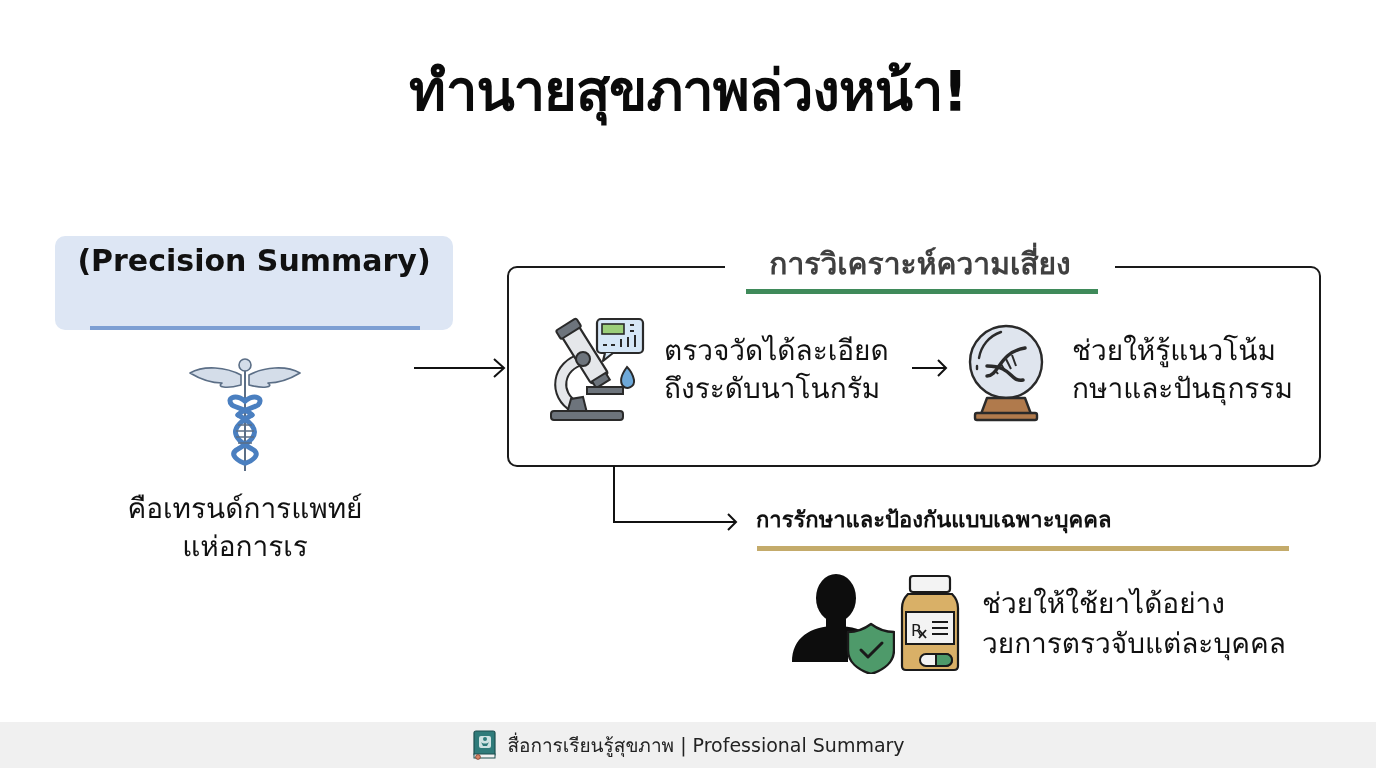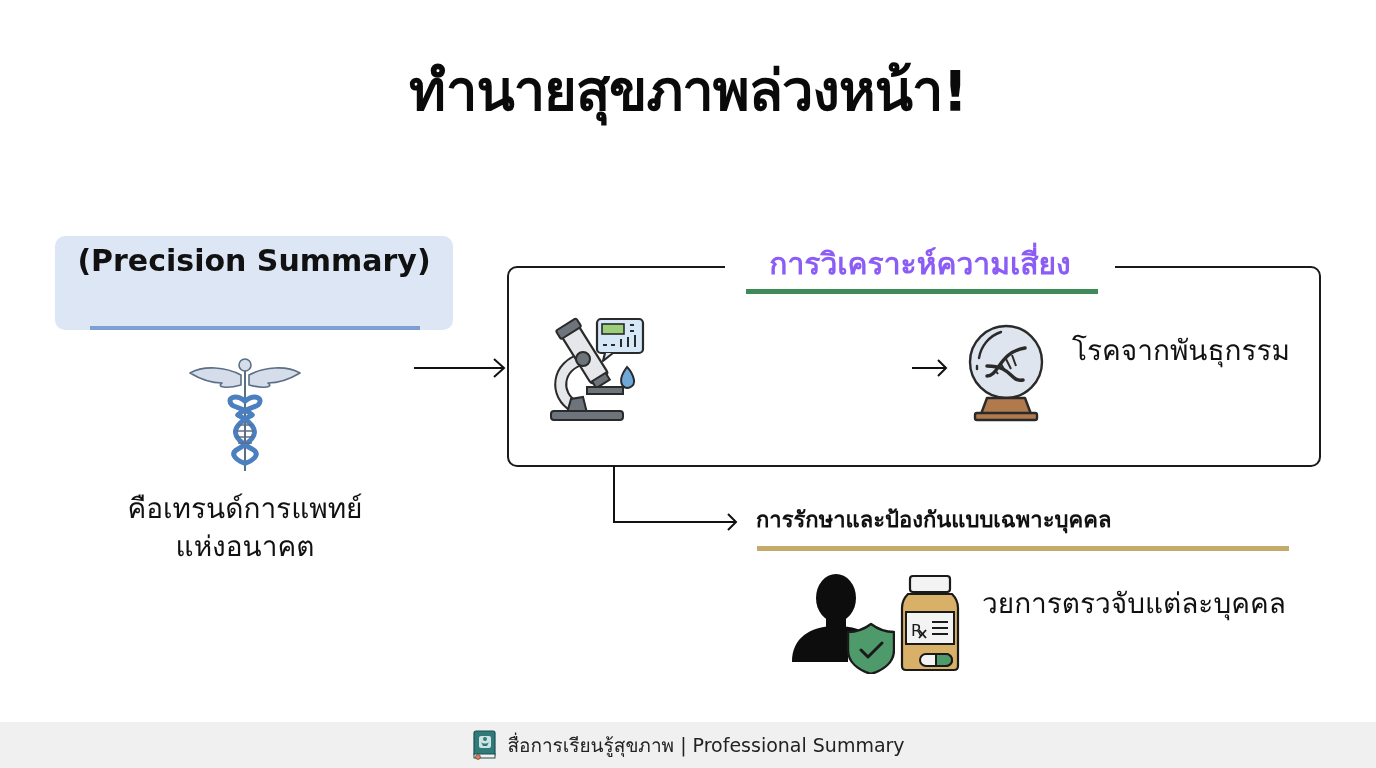--- a/index.html
+++ b/index.html
@@ -36,21 +36,21 @@
   
   .risk-box {
     position: absolute; left: 507px; top: 266px; width: 814px; height: 201px;
     border: 2px solid #1a1a1a; border-radius: 10px;
   }
   .risk-heading-wrap {
     position: absolute; left: 725px; top: 240px; width: 390px; height: 56px;
     background: #fff; text-align: center;
   }
   .risk-heading {
-    font-weight: bold; font-size: 30px; line-height: 48px; color: #8b5cf6; white-space: nowrap;
+    font-weight: bold; font-size: 30px; line-height: 48px; color: #404040; white-space: nowrap;
   }
   .risk-underline {
     position: absolute; left: 746px; top: 289px; width: 352px; height: 5px; background: #3f8a5a;
   }
   .microscope { position: absolute; left: 545px; top: 315px; width: 105px; height: 108px; }
   .risk-text-1 {
     position: absolute; left: 664px; top: 332px; font-size: 28px; line-height: 38px; color: #111; white-space: nowrap;
   }
   .arrow-inner { position: absolute; left: 910px; top: 357px; width: 40px; height: 22px; }
   .crystal-ball { position: absolute; left: 965px; top: 322px; width: 82px; height: 100px; }
@@ -115,21 +115,21 @@
   <g stroke="#5b6e86" stroke-width="1.5">
     <line x1="52" y1="72" x2="66" y2="72"></line>
     <line x1="50" y1="78" x2="68" y2="78"></line>
     <line x1="50" y1="84" x2="68" y2="84"></line>
     <line x1="52" y1="90" x2="66" y2="90"></line>
   </g>
 </svg>
 
 <div class="summary-caption">
   <div>คือเทรนด์การแพทย์</div>
-  <div>แห่งอนาคต</div>
+  <div>แห่อการเร</div>
 </div>
 
 <svg class="arrow-main" viewBox="0 0 96 24">
   <line x1="2" y1="12" x2="92" y2="12" stroke="#111" stroke-width="2"></line>
   <polyline points="82,3 92,12 82,21" fill="none" stroke="#111" stroke-width="2"></polyline>
 </svg>
 
 <div class="risk-box"></div>
 <div class="risk-heading-wrap">
   <span class="risk-heading">การวิเคราะห์ความเสี่ยง</span>
@@ -163,20 +163,22 @@
   </g>
   <circle cx="38" cy="44" r="7" fill="#6d747c" stroke="#2a2a2a" stroke-width="2"></circle>
 
   <rect x="42" y="72" width="36" height="7" fill="#6d747c" stroke="#2a2a2a" stroke-width="2"></rect>
 
   <path d="M22 98 L26 84 L38 82 L42 98 Z" fill="#6d747c" stroke="#2a2a2a" stroke-width="2"></path>
   <rect x="6" y="96" width="72" height="9" rx="3" fill="#6d747c" stroke="#2a2a2a" stroke-width="2"></rect>
 </svg>
 
 <div class="risk-text-1">
+  <div>ตรวจวัดได้ละเอียด</div>
+  <div>ถึงระดับนาโนกรัม</div>
 </div>
 
 <svg class="arrow-inner" viewBox="0 0 40 22">
   <line x1="2" y1="11" x2="36" y2="11" stroke="#111" stroke-width="2"></line>
   <polyline points="28,3 36,11 28,19" fill="none" stroke="#111" stroke-width="2"></polyline>
 </svg>
 
 <svg class="crystal-ball" viewBox="0 0 82 100">
   <circle cx="41" cy="40" r="36" fill="#dfe5ee" stroke="#2a2a2a" stroke-width="2.4"></circle>
   <path d="M14 36 C16 24 24 14 36 10" fill="none" stroke="#2a2a2a" stroke-width="2.4" stroke-linecap="round"></path>
@@ -189,21 +191,22 @@
     <line x1="36" y1="42" x2="40" y2="49"></line>
     <line x1="41" y1="37" x2="46" y2="47"></line>
     <line x1="47" y1="33" x2="51" y2="44"></line>
   </g>
 
   <path d="M22 76 L60 76 L66 92 L16 92 Z" fill="#b07a4c" stroke="#2a2a2a" stroke-width="2.4" stroke-linejoin="round"></path>
   <rect x="10" y="91" width="62" height="7" rx="2" fill="#b07a4c" stroke="#2a2a2a" stroke-width="2.4"></rect>
 </svg>
 
 <div class="risk-text-2">
-  <div>โรคจากพันธุกรรม</div>
+  <div>ช่วยให้รู้แนวโน้ม</div>
+  <div>กษาและปันธุกรรม</div>
 </div>
 
 <svg class="connector" viewBox="0 0 136 66">
   <polyline points="8,0 8,56 130,56" fill="none" stroke="#111" stroke-width="2"></polyline>
   <polyline points="122,48 130,56 122,64" fill="none" stroke="#111" stroke-width="2"></polyline>
 </svg>
 
 <div class="treat-heading">การรักษาและป้องกันแบบเฉพาะบุคคล</div>
 <div class="treat-underline"></div>
 
@@ -227,20 +230,21 @@
   <g stroke="#1a1a1a" stroke-width="2">
     <line x1="32" y1="48" x2="48" y2="48"></line>
     <line x1="32" y1="54" x2="48" y2="54"></line>
     <line x1="32" y1="60" x2="48" y2="60"></line>
   </g>
   <rect x="20" y="80" width="32" height="12" rx="6" fill="#f3f3f3" stroke="#1a1a1a" stroke-width="2"></rect>
   <path d="M36 80 L46 80 A6 6 0 0 1 46 92 L36 92 Z" fill="#4e9a6a" stroke="#1a1a1a" stroke-width="2"></path>
 </svg>
 
 <div class="treat-text">
+  <div>ช่วยให้ใช้ยาได้อย่าง</div>
   <div>วยการตรวจับแต่ละบุคคล</div>
 </div>
 
 <div class="footer">
   <div class="footer-inner">
     <svg class="footer-icon" viewBox="0 0 26 30">
       <rect x="3" y="1" width="21" height="25" rx="2" fill="#2f7b7a" stroke="#1d4f4f" stroke-width="1.2"></rect>
       <rect x="3" y="24" width="21" height="4" fill="#f2f2f2" stroke="#1d4f4f" stroke-width="1"></rect>
       <rect x="8" y="6" width="12" height="12" rx="2" fill="#cfe3e3"></rect>
       <circle cx="14" cy="9" r="2" fill="#2f7b7a"></circle>

